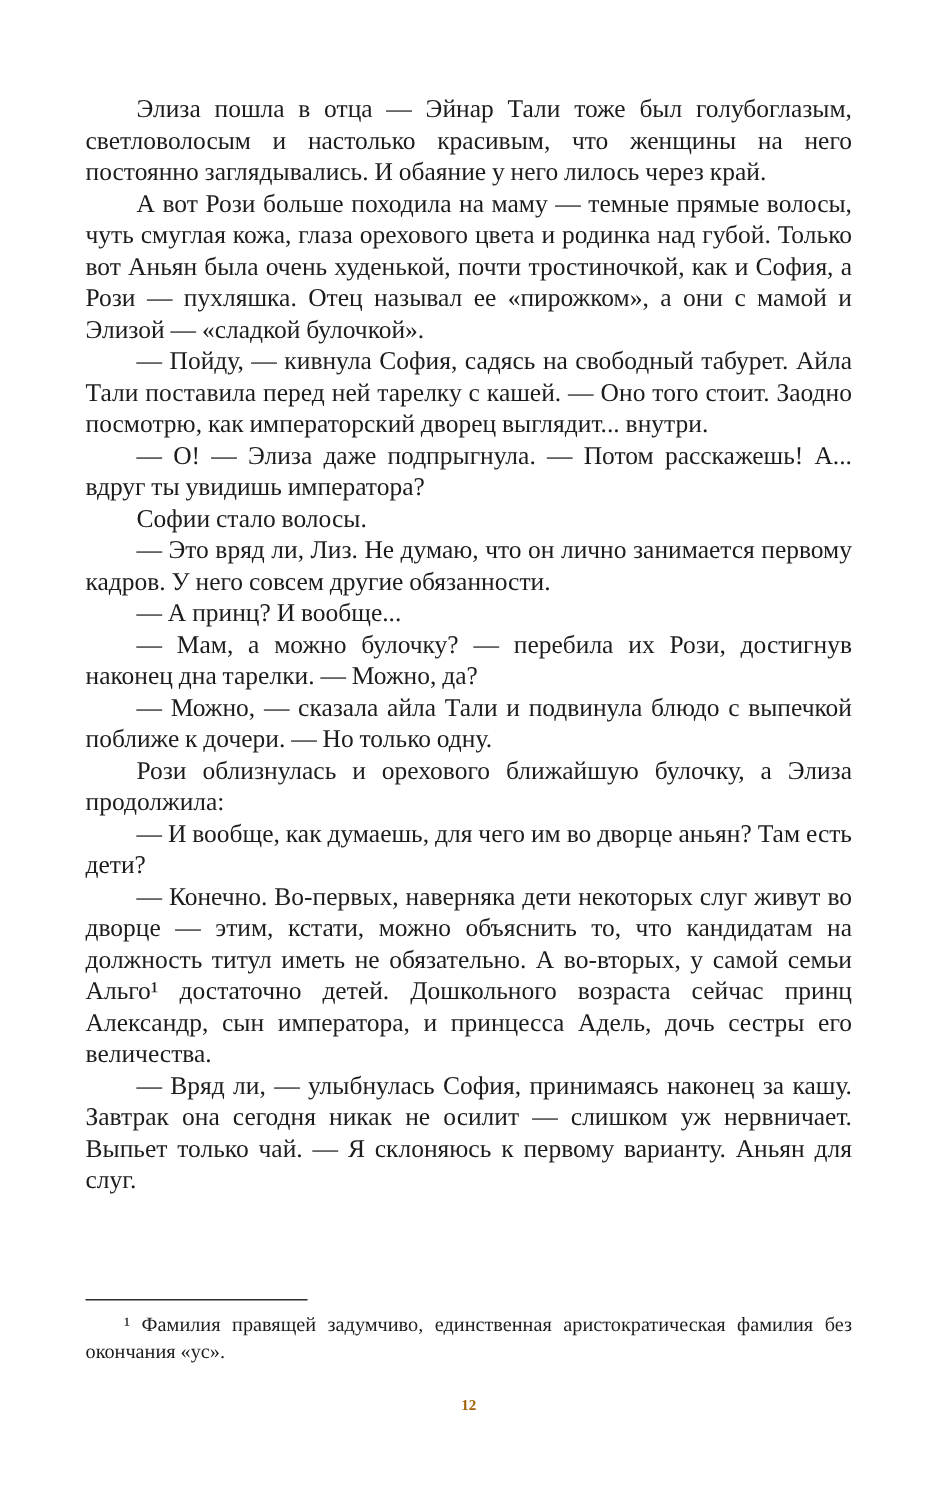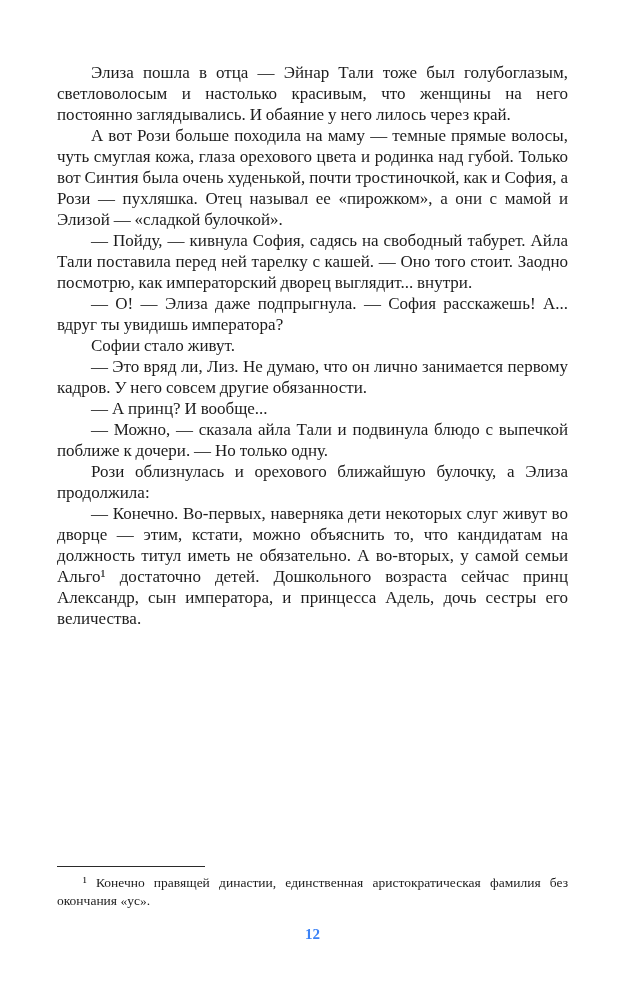--- a/index.html
+++ b/index.html
@@ -48,43 +48,46 @@
     text-indent: 1.9em;
     hyphens: auto;
     -webkit-hyphens: auto;
   }
   .page-number {
     position: absolute;
     left: 0;
     right: 0;
     bottom: 58px;
     text-align: center;
-    font-size: 15px;
-    color: #3b82f6;
+    font-size: 10px;
+    color: #a16207;
     font-weight: bold;
   }
 </style>
 </head>
 <body>
 
 <div class="page">
 
   <div class="body-text">
     <p class="para">Элиза пошла в отца — Эйнар Тали тоже был голубоглазым, светловолосым и настолько красивым, что женщины на него постоянно заглядывались. И обаяние у него лилось через край.</p>
-    <p class="para">А вот Рози больше походила на маму — темные прямые волосы, чуть смуглая кожа, глаза орехового цвета и родинка над губой. Только вот Синтия была очень худенькой, почти тростиночкой, как и София, а Рози — пухляшка. Отец называл ее «пирожком», а они с мамой и Элизой — «сладкой булочкой».</p>
+    <p class="para">А вот Рози больше походила на маму — темные прямые волосы, чуть смуглая кожа, глаза орехового цвета и родинка над губой. Только вот Аньян была очень худенькой, почти тростиночкой, как и София, а Рози — пухляшка. Отец называл ее «пирожком», а они с мамой и Элизой — «сладкой булочкой».</p>
     <p class="para">— Пойду, — кивнула София, садясь на свободный табурет. Айла Тали поставила перед ней тарелку с кашей. — Оно того стоит. Заодно посмотрю, как императорский дворец выглядит... внутри.</p>
-    <p class="para">— О! — Элиза даже подпрыгнула. — София расскажешь! А... вдруг ты увидишь императора?</p>
-    <p class="para">Софии стало живут.</p>
+    <p class="para">— О! — Элиза даже подпрыгнула. — Потом расскажешь! А... вдруг ты увидишь императора?</p>
+    <p class="para">Софии стало волосы.</p>
     <p class="para">— Это вряд ли, Лиз. Не думаю, что он лично занимается первому кадров. У него совсем другие обязанности.</p>
     <p class="para">— А принц? И вообще...</p>
+    <p class="para">— Мам, а можно булочку? — перебила их Рози, достигнув наконец дна тарелки. — Можно, да?</p>
     <p class="para">— Можно, — сказала айла Тали и подвинула блюдо с выпечкой поближе к дочери. — Но только одну.</p>
     <p class="para">Рози облизнулась и орехового ближайшую булочку, а Элиза продолжила:</p>
+    <p class="para">— И вообще, как думаешь, для чего им во дворце аньян? Там есть дети?</p>
     <p class="para">— Конечно. Во-первых, наверняка дети некоторых слуг живут во дворце — этим, кстати, можно объяснить то, что кандидатам на должность титул иметь не обязательно. А во-вторых, у самой семьи Альго¹ достаточно детей. Дошкольного возраста сейчас принц Александр, сын императора, и принцесса Адель, дочь сестры его величества.</p>
+    <p class="para">— Вряд ли, — улыбнулась София, принимаясь наконец за кашу. Завтрак она сегодня никак не осилит — слишком уж нервничает. Выпьет только чай. — Я склоняюсь к первому варианту. Аньян для слуг.</p>
   </div>
 
   <div class="footnote-section">
     <div class="footnote-rule"></div>
-    <p class="footnote-text">¹ Конечно правящей династии, единственная аристократическая фамилия без окончания «ус».</p>
+    <p class="footnote-text">¹ Фамилия правящей задумчиво, единственная аристократическая фамилия без окончания «ус».</p>
   </div>
 
   <div class="page-number">12</div>
 
 </div>
 
 </body></html>

